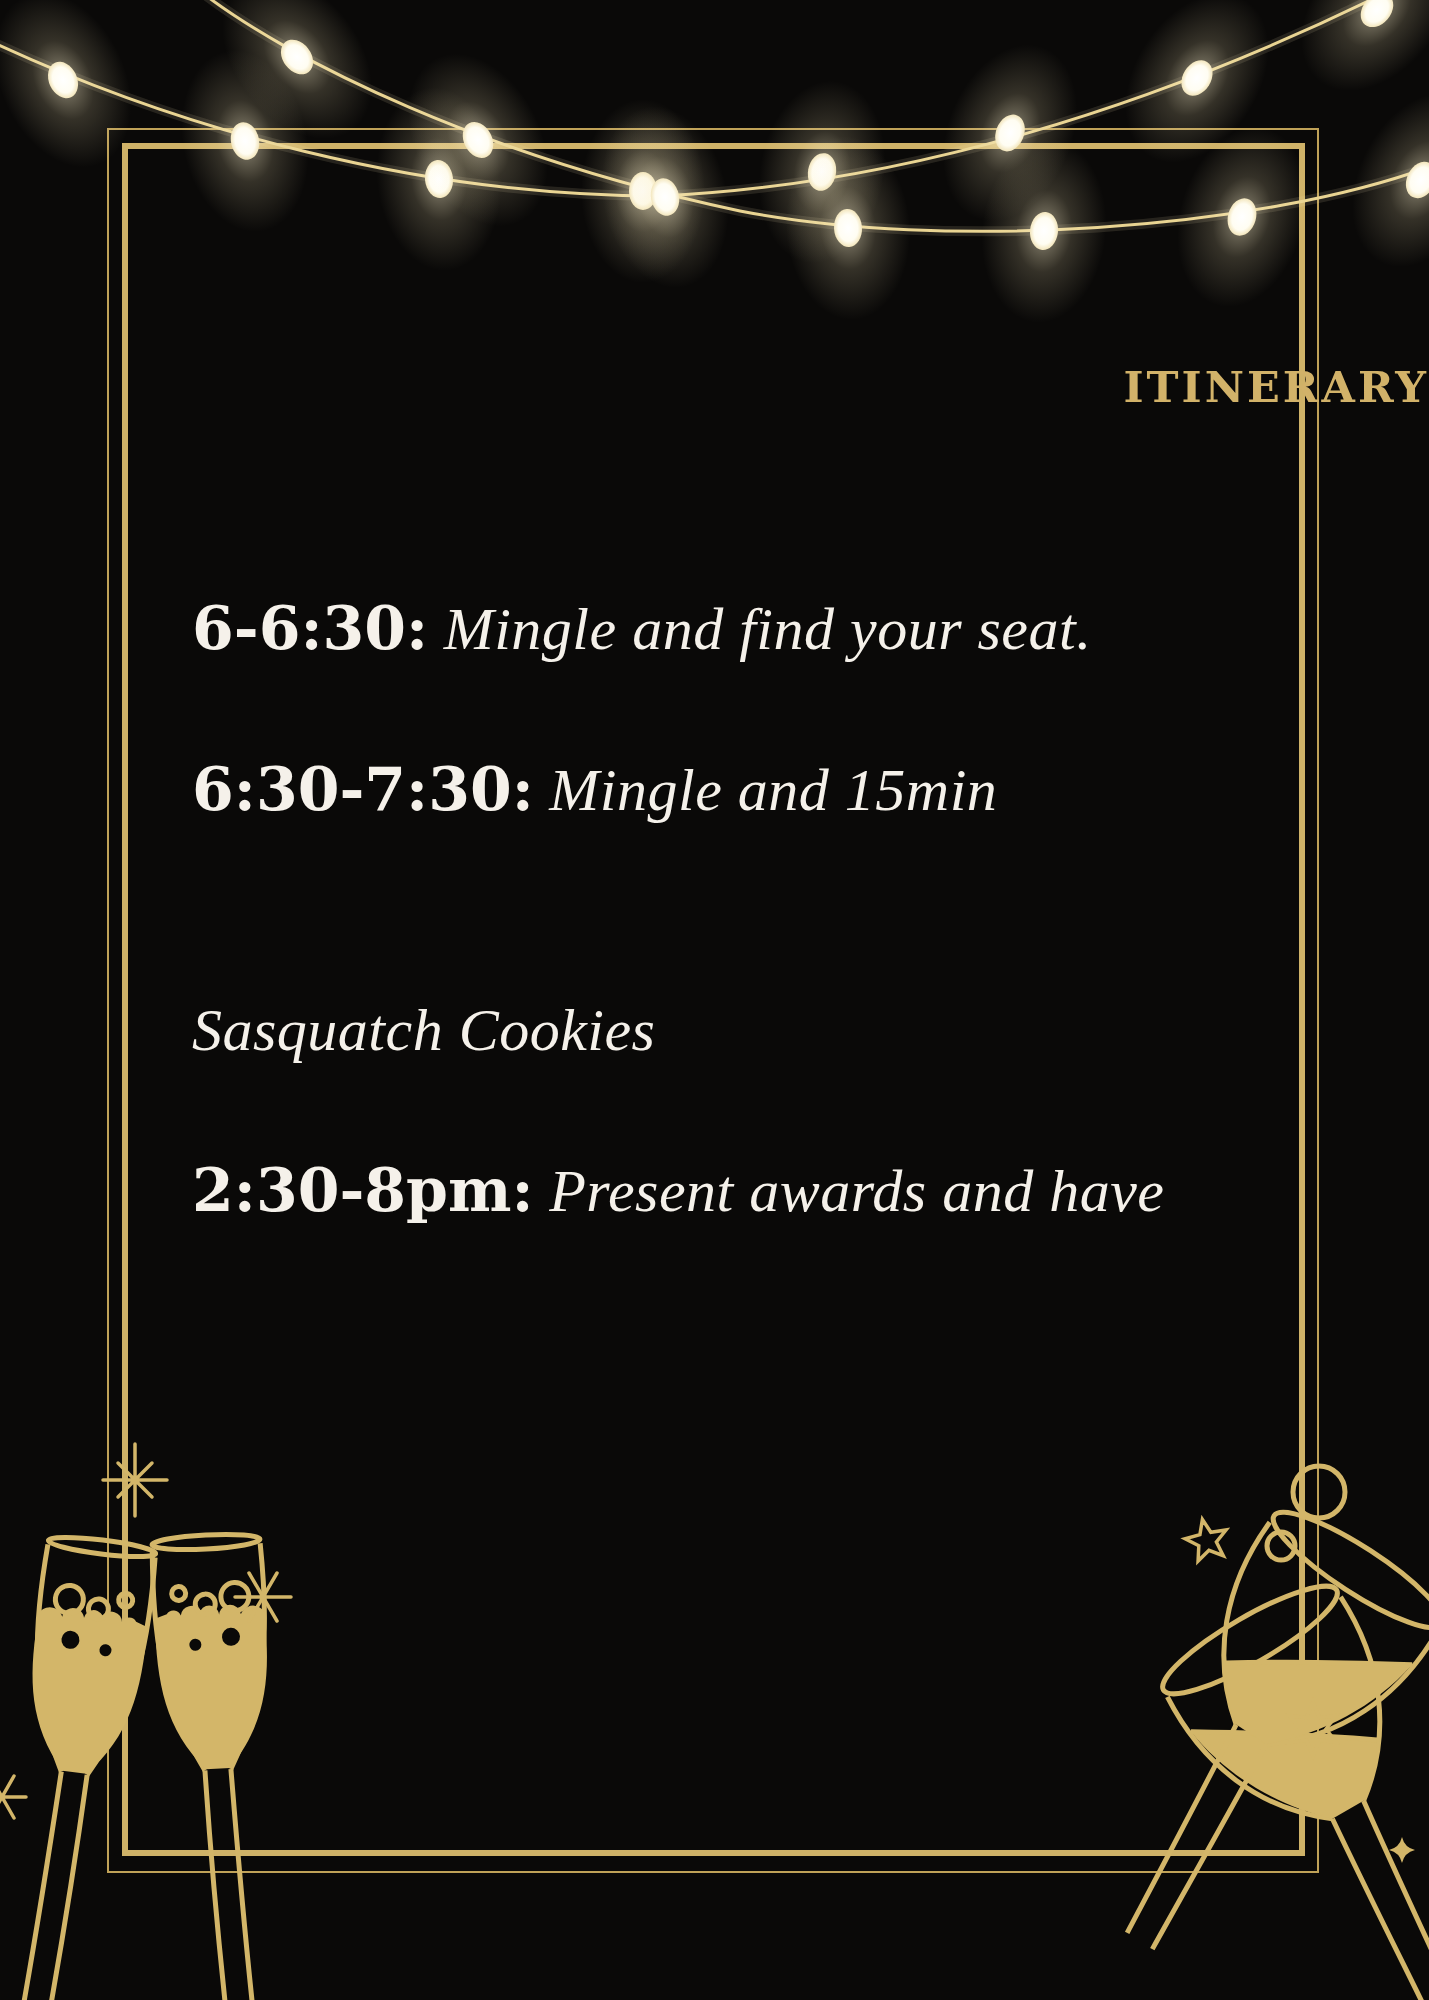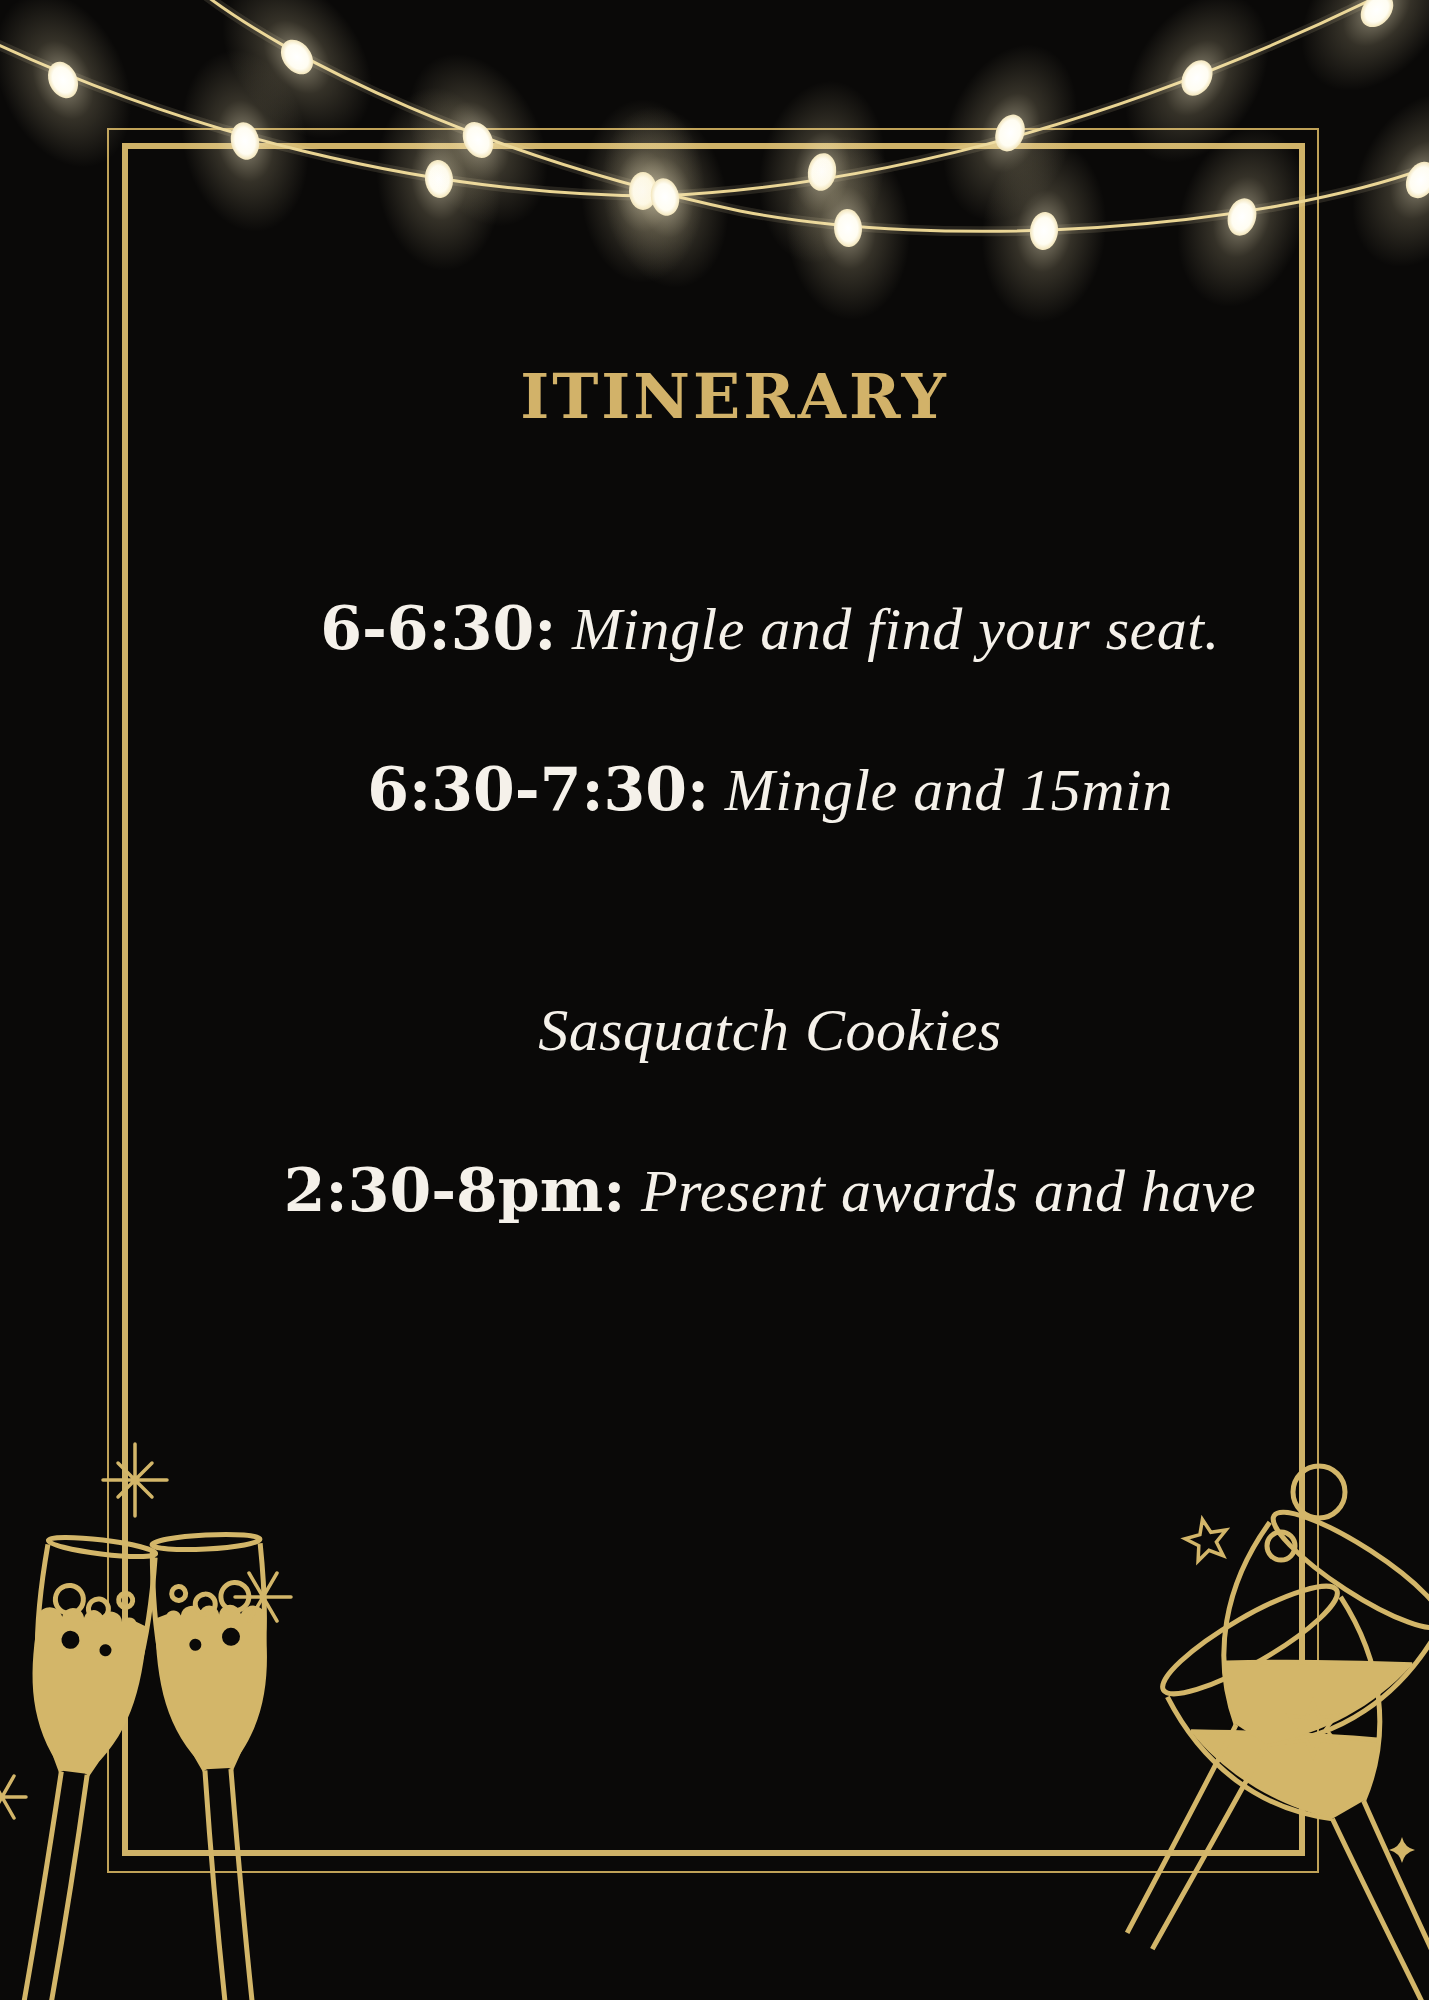--- a/index.html
+++ b/index.html
@@ -26,29 +26,29 @@
     box-sizing:border-box;
   }
   .frame-inner{
     position:absolute;left:122px;top:143px;
     width:1183px;height:1713px;
     border:6px solid var(--frame-gold);
     box-sizing:border-box;
   }
   .title{
     position:absolute;left:0;right:0;top:366px;
-    margin:0;text-align:center;
+    margin:0;text-align:right;
     font-family:"DejaVu Serif",serif;
-    font-weight:bold;font-size:62px;line-height:1;
+    font-weight:bold;font-size:43px;line-height:1;
     letter-spacing:3px;
     color:var(--title-gold);
     padding-left:40px;
   }
   .schedule{
-    position:absolute;left:200px;top:588px;width:1140px;text-align:center;
+    position:absolute;left:192px;top:588px;width:1140px;
   }
   .schedule .item{
     margin:0 0 80px 0;
     font-family:"Liberation Serif",serif;
     font-style:italic;
     font-size:60px;line-height:80px;
     color:var(--text);
     letter-spacing:0.5px;
   }
   .schedule .time{

